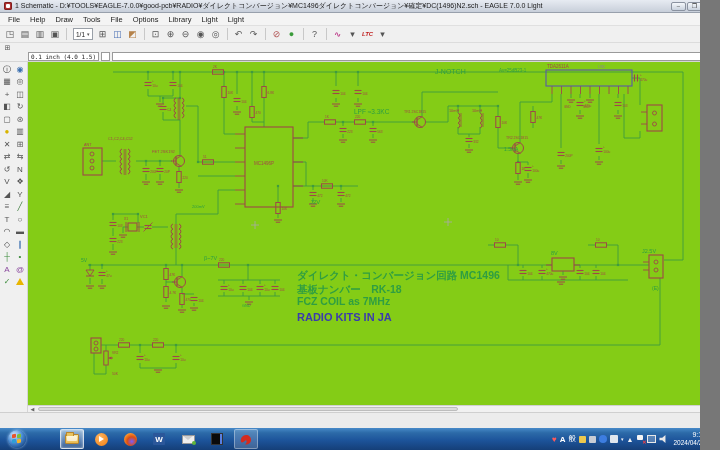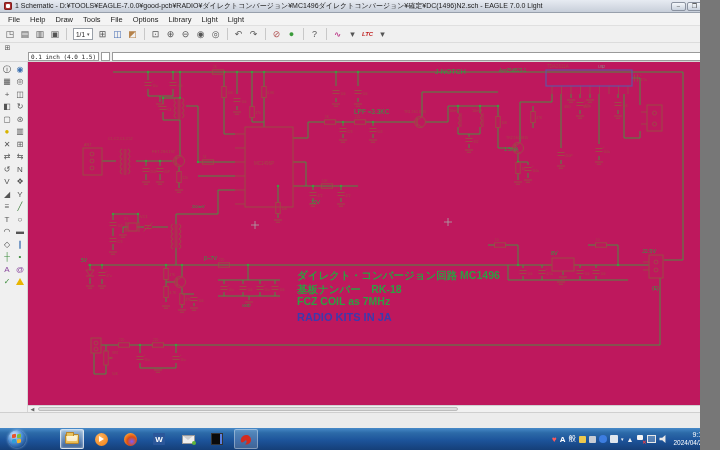--- a/index.html
+++ b/index.html
@@ -50,21 +50,21 @@
 
   
   .main{position:absolute;left:0;top:62px;width:720px;height:350px;}
   .palette{position:absolute;left:0;top:0;width:28px;height:350px;background:#f0f0f0;
     border-right:1px solid #d5d5d5;padding:1px 0 0 1px;}
   .prow{display:flex;gap:1px;margin-bottom:0.5px;}
   .pbtn{width:12px;height:12px;display:flex;align-items:center;justify-content:center;
     font-size:8px;color:#555;border-radius:2px;}
   .pbtn .tri{width:0;height:0;border-left:4px solid transparent;border-right:4px solid transparent;
     border-bottom:7px solid #e8b500;}
-  .canvas{position:absolute;left:28px;top:0;width:680px;height:343px;background:#be185d;}
+  .canvas{position:absolute;left:28px;top:0;width:680px;height:343px;background:#84cc16;}
   .canvas svg{position:absolute;left:0;top:0;}
 
   
   .vscroll{position:absolute;right:0;top:0;width:12px;height:350px;background:#f1f1f1;border-left:1px solid #d0d0d0;}
   .sarrow{position:absolute;left:0;width:11px;height:9px;font-size:5px;color:#666;text-align:center;line-height:9px;}
   .vthumb{position:absolute;left:1px;top:10px;width:9px;height:48px;background:#dcdcdc;border:1px solid #bdbdbd;border-radius:2px;}
   .hscroll{position:absolute;left:28px;bottom:0;width:680px;height:7px;background:#f1f1f1;border-top:1px solid #d0d0d0;}
   .harrow{position:absolute;top:0;width:9px;height:6px;font-size:5px;color:#666;text-align:center;line-height:6px;}
   .hthumb{position:absolute;left:10px;top:1px;width:420px;height:4px;background:#dcdcdc;border:1px solid #bdbdbd;border-radius:2px;}
 

